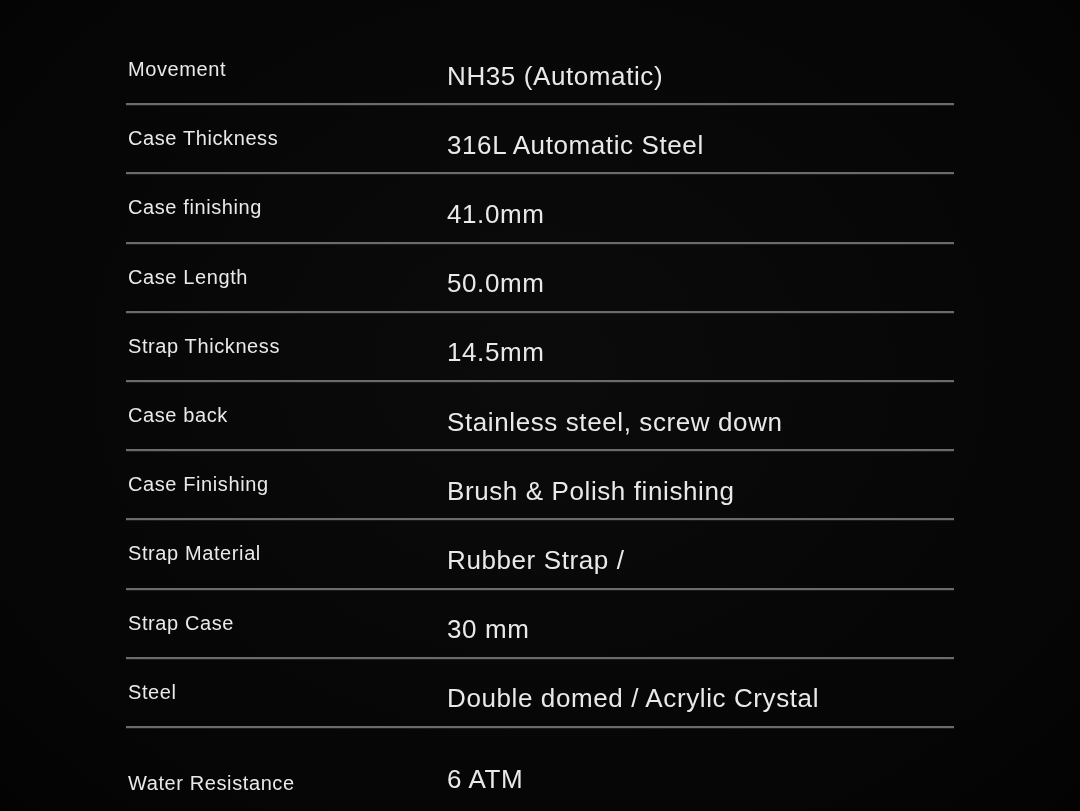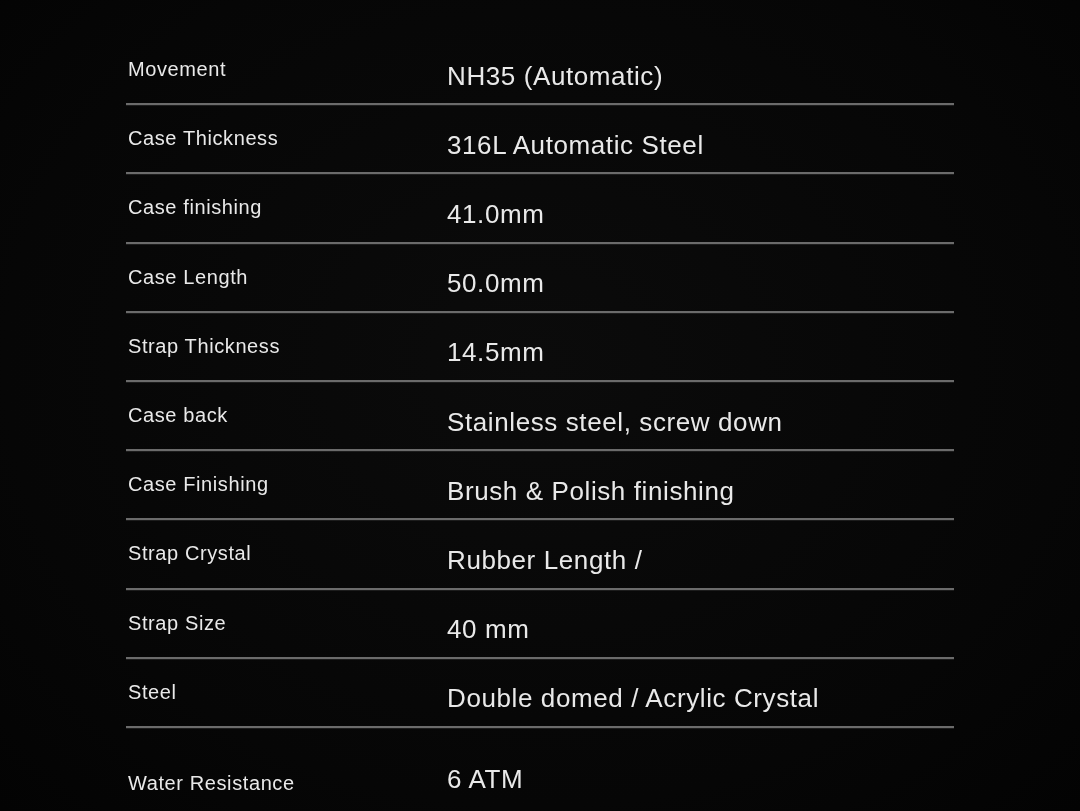--- a/index.html
+++ b/index.html
@@ -91,27 +91,27 @@
       <span class="spec-label">Case back</span>
       <span class="spec-value">Stainless steel, screw down</span>
     </div>
 
     <div class="spec-row">
       <span class="spec-label">Case Finishing</span>
       <span class="spec-value">Brush &amp; Polish finishing</span>
     </div>
 
     <div class="spec-row">
-      <span class="spec-label">Strap Crystal</span>
-      <span class="spec-value">Rubber Length /</span>
+      <span class="spec-label">Strap Material</span>
+      <span class="spec-value">Rubber Strap /</span>
     </div>
 
     <div class="spec-row">
-      <span class="spec-label">Strap Size</span>
-      <span class="spec-value">40 mm</span>
+      <span class="spec-label">Strap Case</span>
+      <span class="spec-value">30 mm</span>
     </div>
 
     <div class="spec-row">
       <span class="spec-label">Steel</span>
       <span class="spec-value">Double domed / Acrylic Crystal</span>
     </div>
 
     <div class="spec-row">
       <span class="spec-label">Water Resistance</span>
       <span class="spec-value">6 ATM</span>

